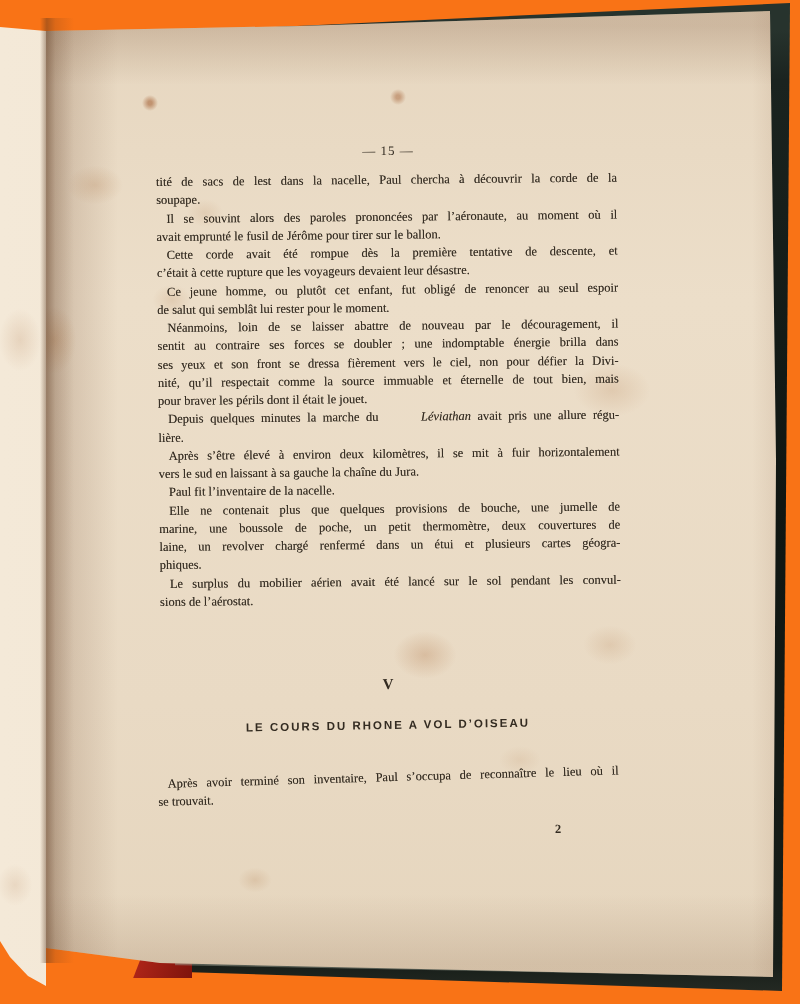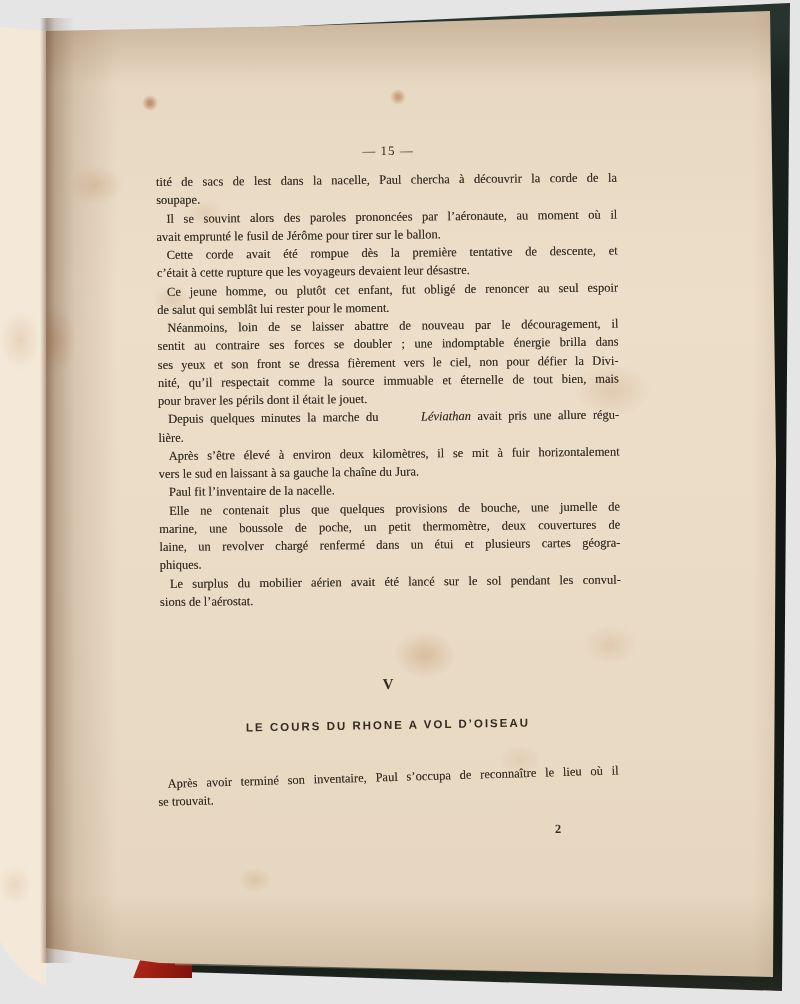--- a/index.html
+++ b/index.html
@@ -1,19 +1,19 @@
 <!DOCTYPE html>
 <html><head>
 <meta charset="utf-8">
 <style>
   html, body { margin: 0; padding: 0; background: #070404; }
   .scene {
     position: relative;
     width: 800px; height: 1004px;
-    background: #e5e5e5;
+    background: #f97316;
     overflow: hidden;
     font-family: "Liberation Serif", serif;
   }
   
   .cover {
     position: absolute; inset: 0; z-index: 1;
     clip-path: polygon(36px 38px, 790px 3px, 782px 991px, 150px 971px);
     background: linear-gradient(to bottom, #27332d 0 3%, #1a231f 8%, #101612 50%, #171e19 96%, #2a2e27 100%);
   }
   

